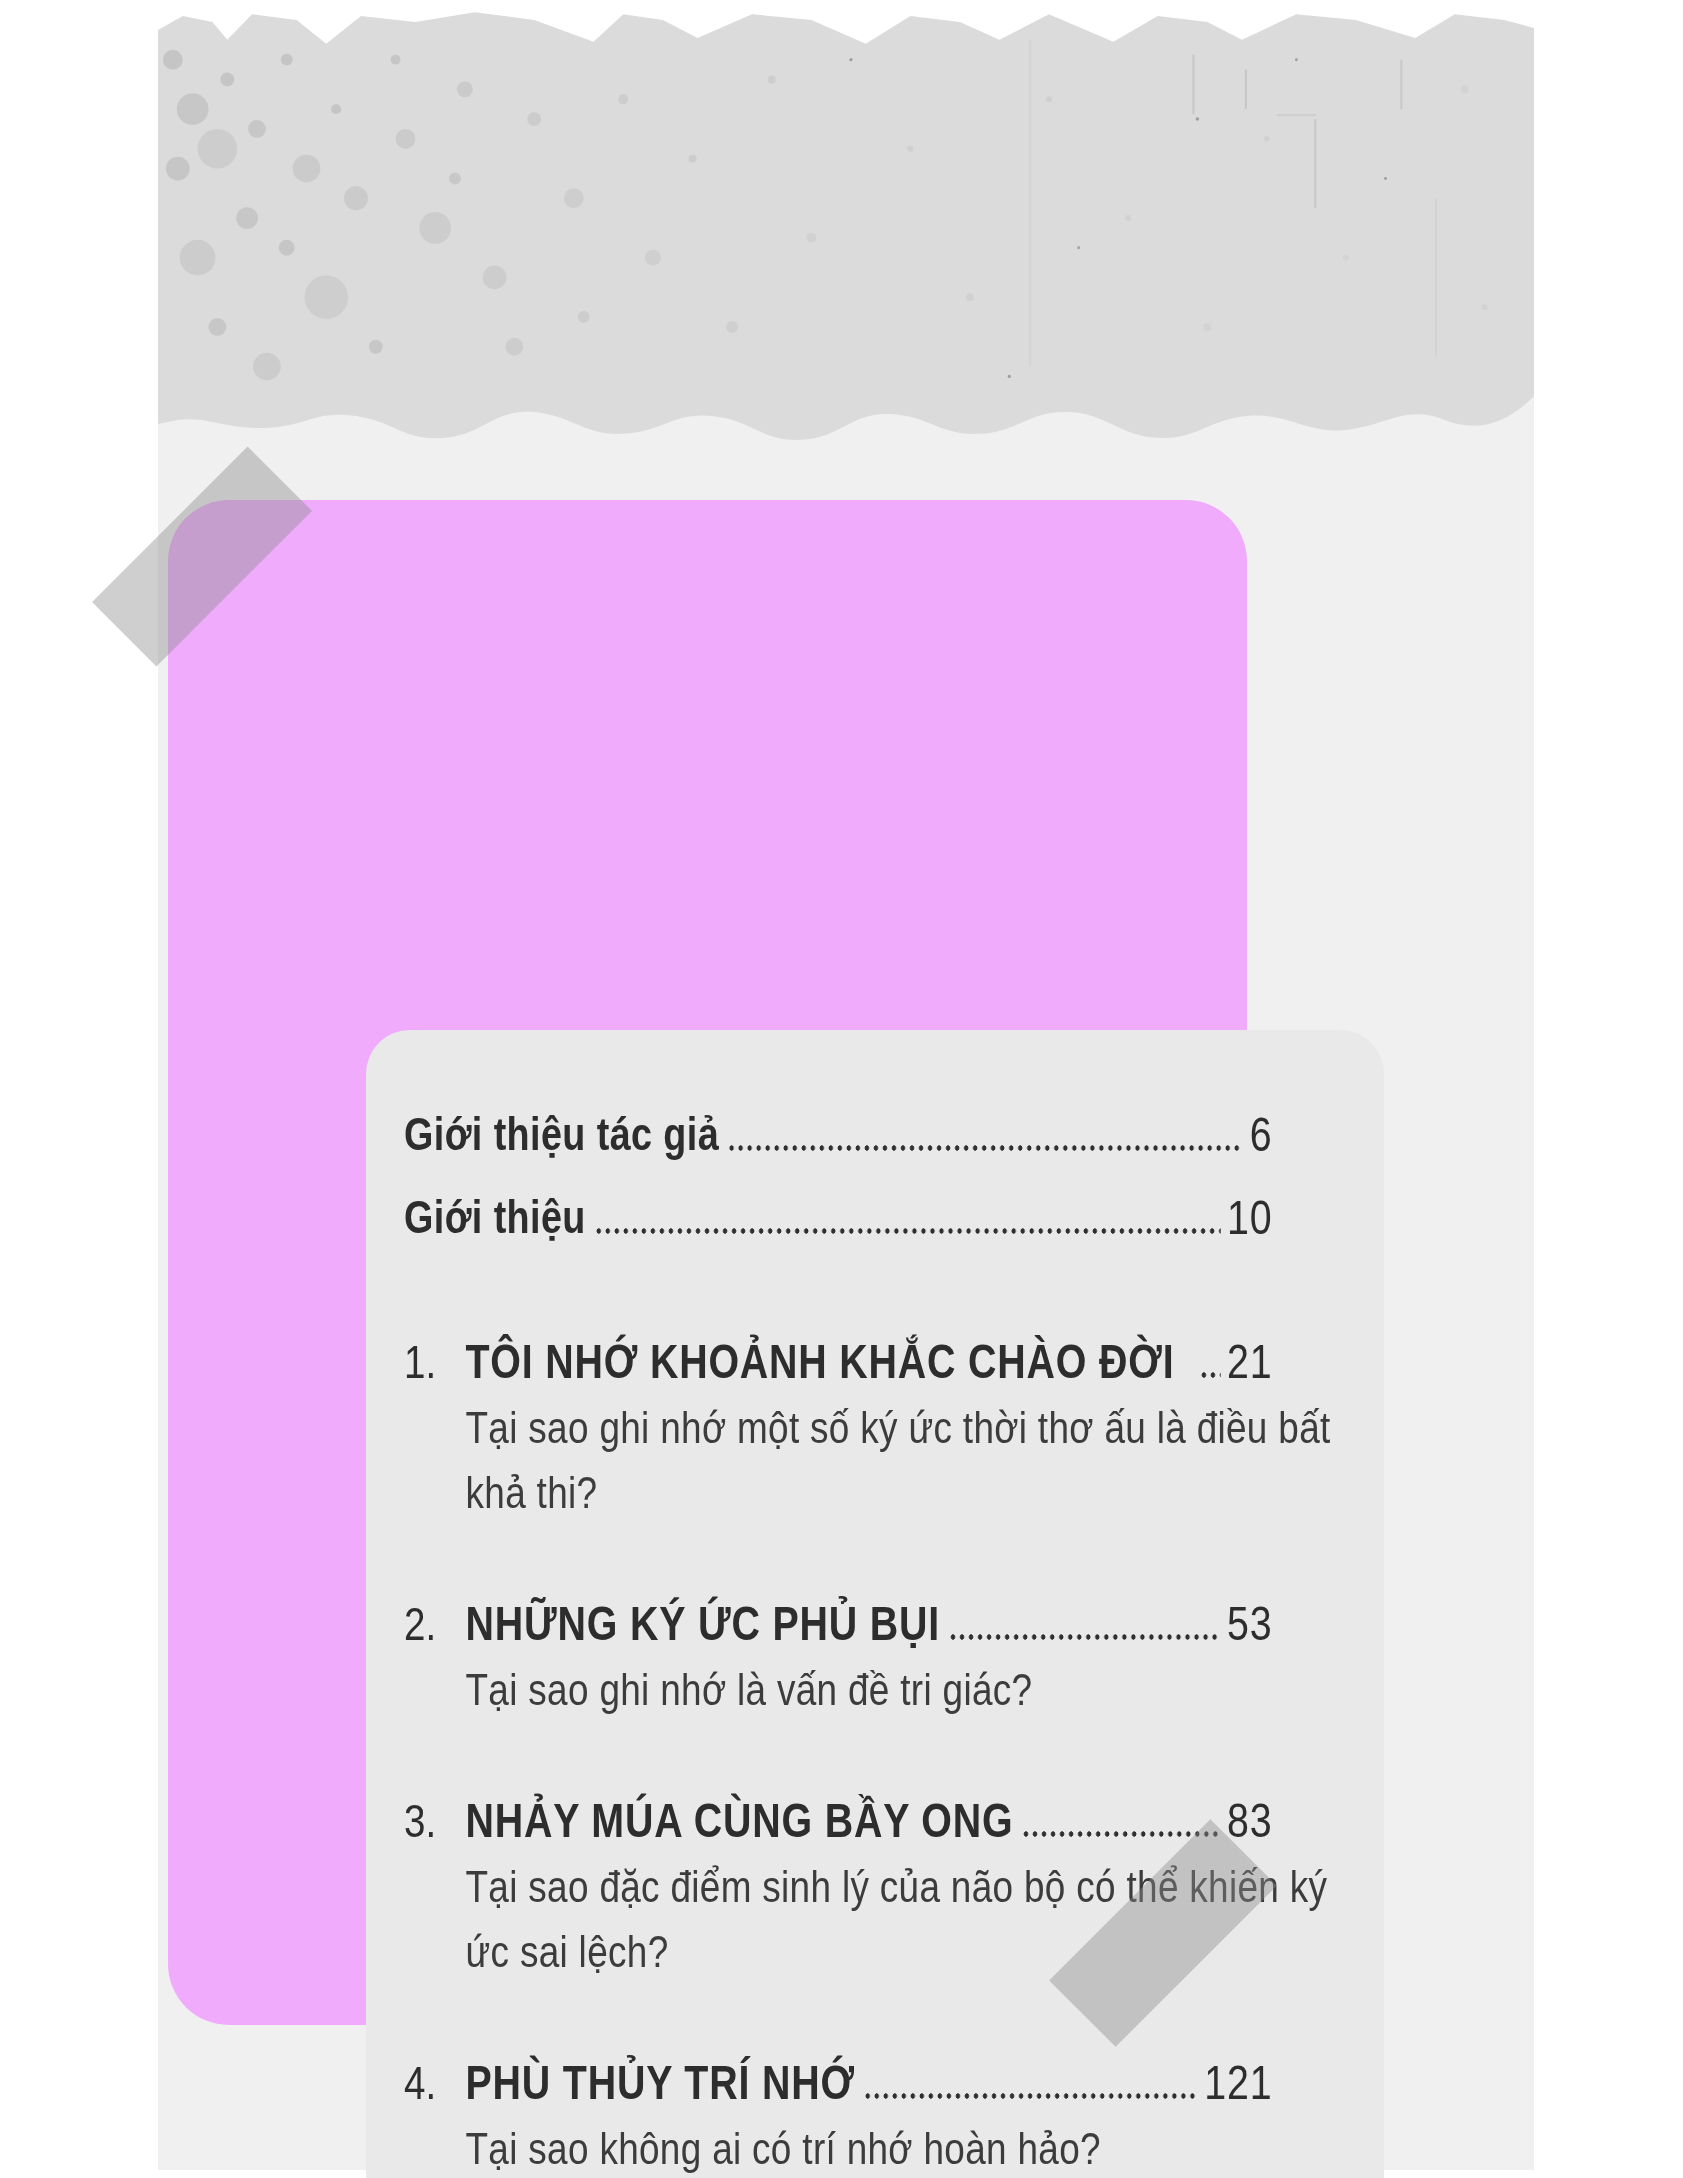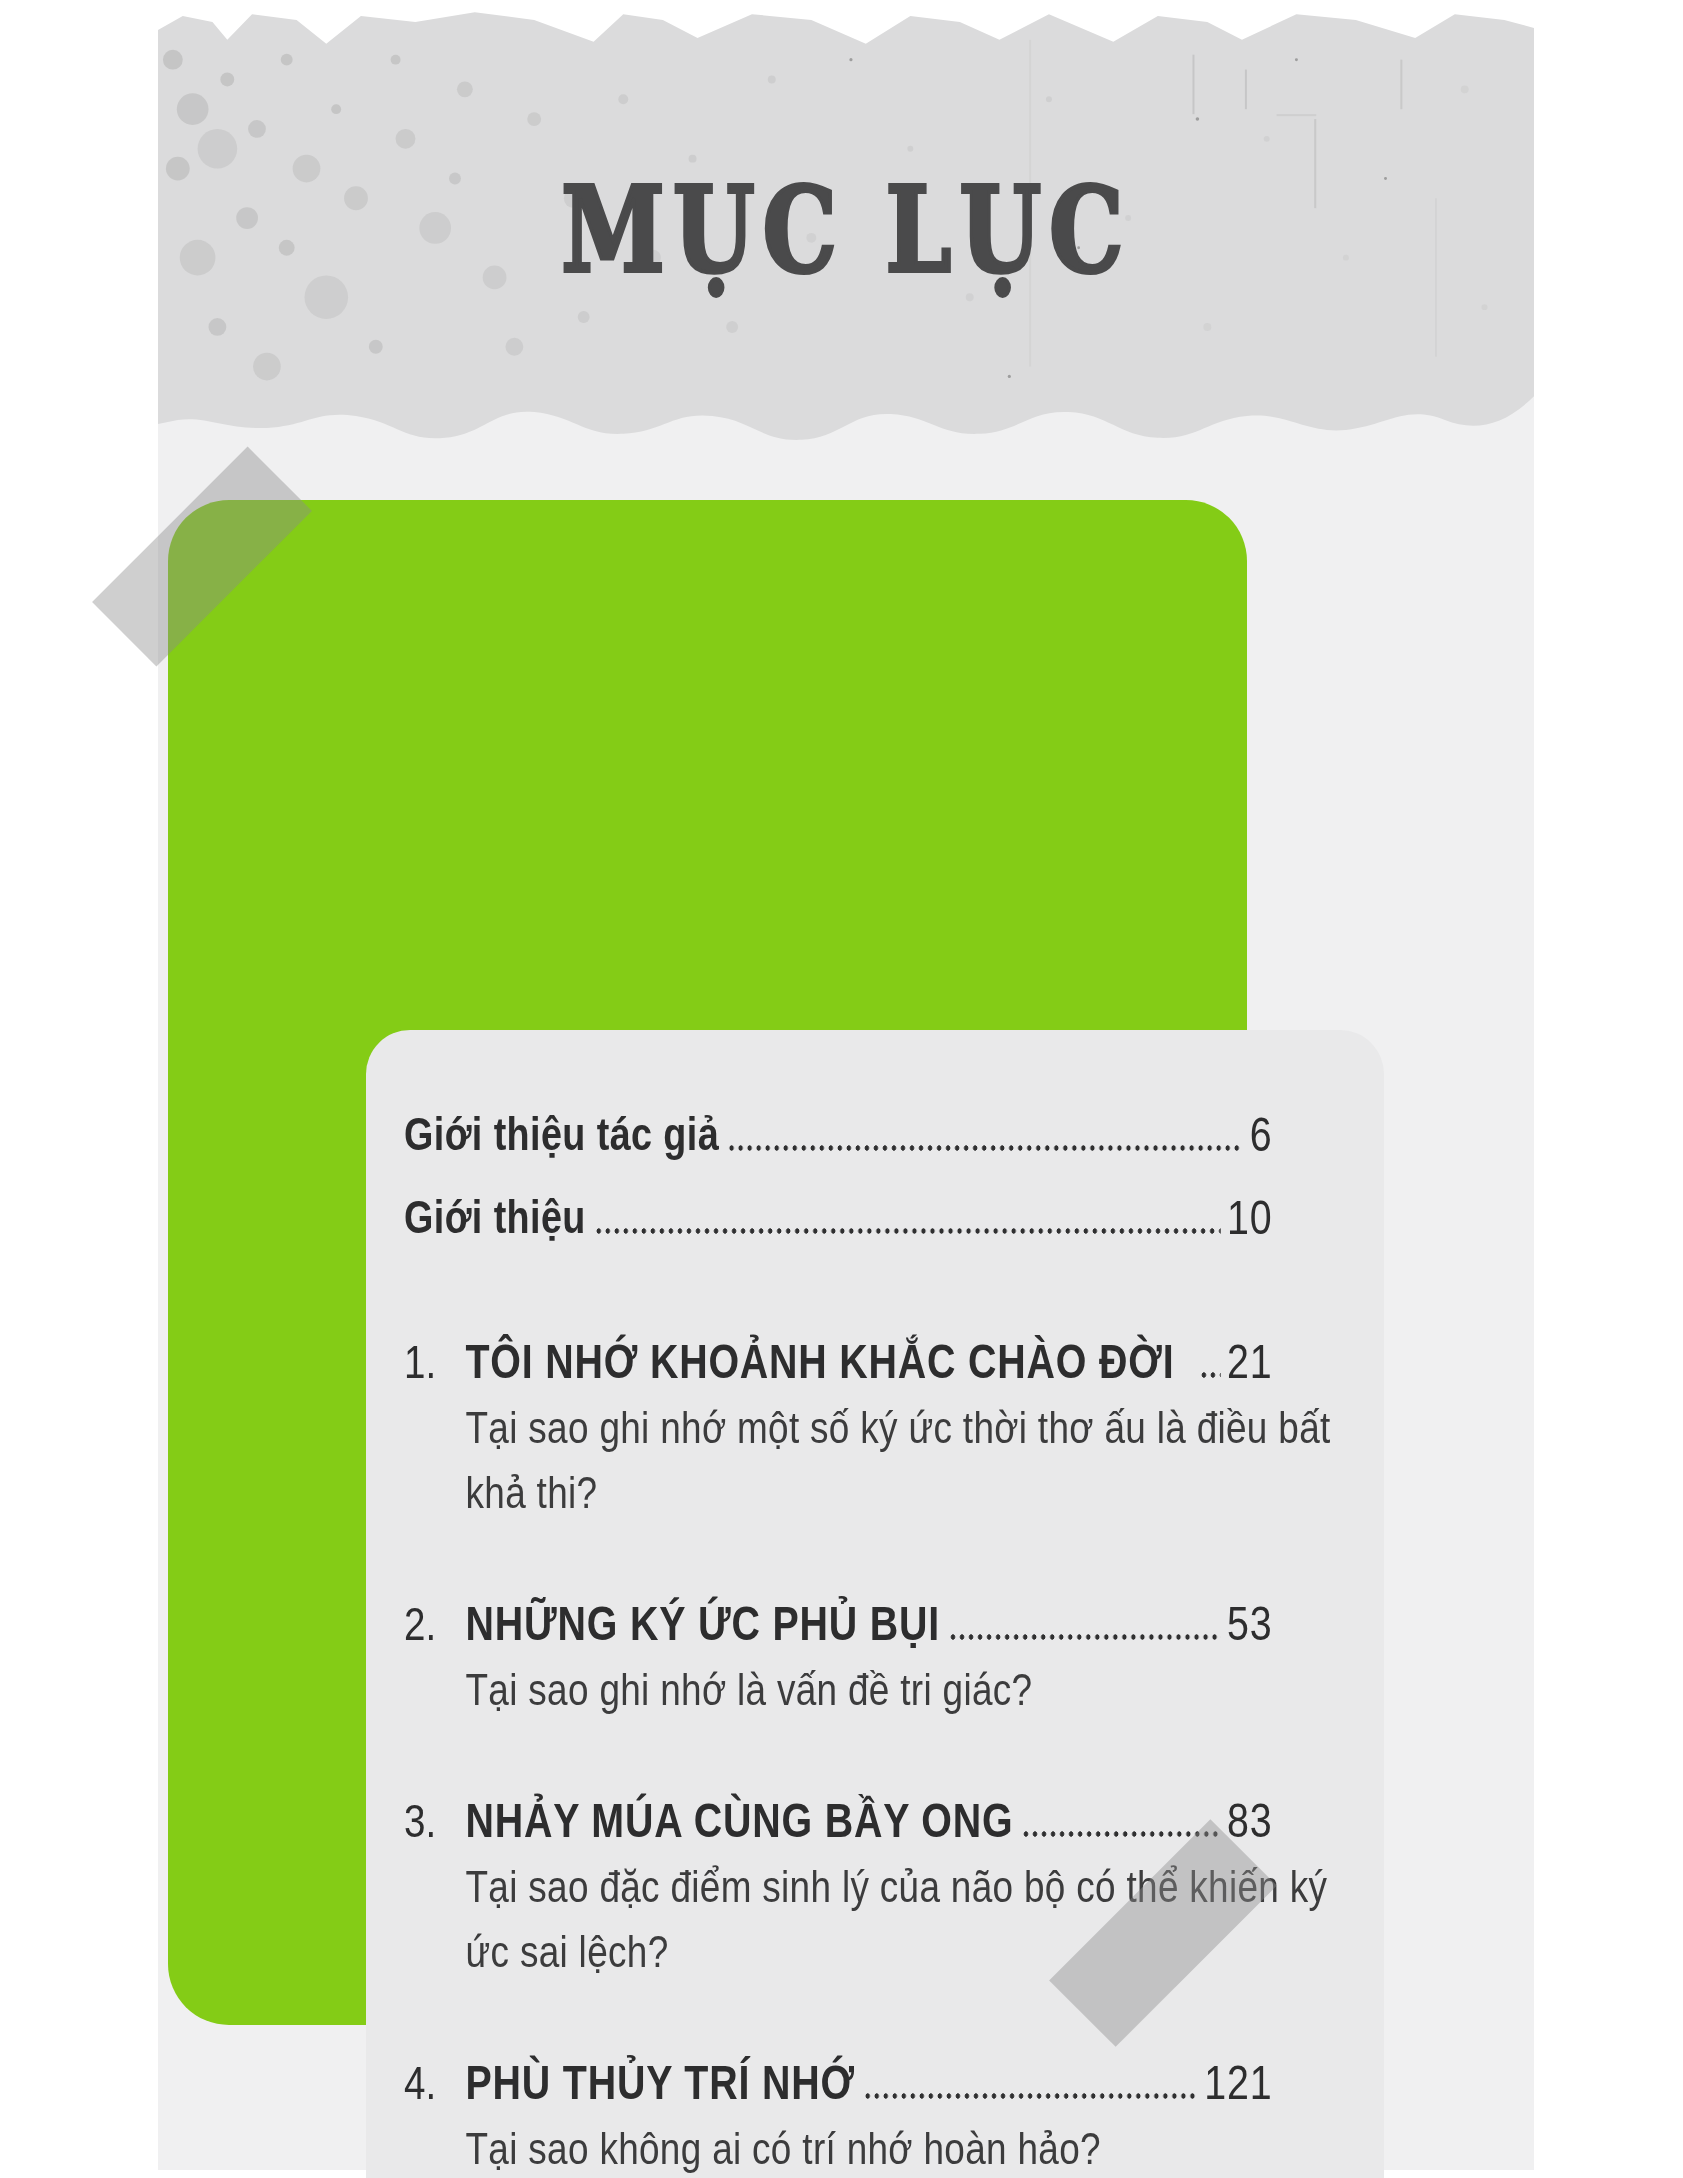--- a/index.html
+++ b/index.html
@@ -28,21 +28,21 @@
     letter-spacing:10px;white-space:nowrap;
   }
   .band-title .squeeze{
     display:inline-block;transform:scaleX(0.80);
     -webkit-text-stroke:4px #4a4a4b;
   }
 
   
   .card{
     position:absolute;left:168px;top:500px;width:1079px;height:1525px;
-    background:#84cc16;border-radius:61px;
+    background:#f0abfc;border-radius:61px;
   }
   .panel{
     position:absolute;left:198px;top:530px;width:1018px;height:1440px;
     background:#e9e9ea;border-radius:44px;
   }
 
   
   .tape{
     position:absolute;background:rgba(140,140,140,0.42);
     transform:rotate(-45deg);
@@ -164,23 +164,20 @@
       <rect x="880" y="40" width="2" height="330" fill="#d2d2d2" opacity=".8"></rect>
       <rect x="1045" y="55" width="2" height="60" fill="#bdbdbd" opacity=".7"></rect>
       <rect x="1098" y="70" width="2" height="40" fill="#bdbdbd" opacity=".7"></rect>
       <rect x="1168" y="120" width="2" height="90" fill="#bdbdbd" opacity=".6"></rect>
       <rect x="1255" y="60" width="2" height="50" fill="#bdbdbd" opacity=".6"></rect>
       <rect x="1290" y="200" width="2" height="160" fill="#cfcfcf" opacity=".6"></rect>
       <rect x="1130" y="115" width="40" height="2" fill="#c6c6c6" opacity=".6"></rect>
     </g>
   </svg>
 
-  <div class="band-title">
-    <span class="squeeze">MỤC LỤC</span>
-  </div>
 
   <div class="card">
     <div class="panel">
       <div class="content">
 
         <div class="toc-row intro-row">
           <span class="lbl">Giới thiệu tác giả</span>
           <span class="dots"></span>
           <span class="pnum">6</span>
         </div>

